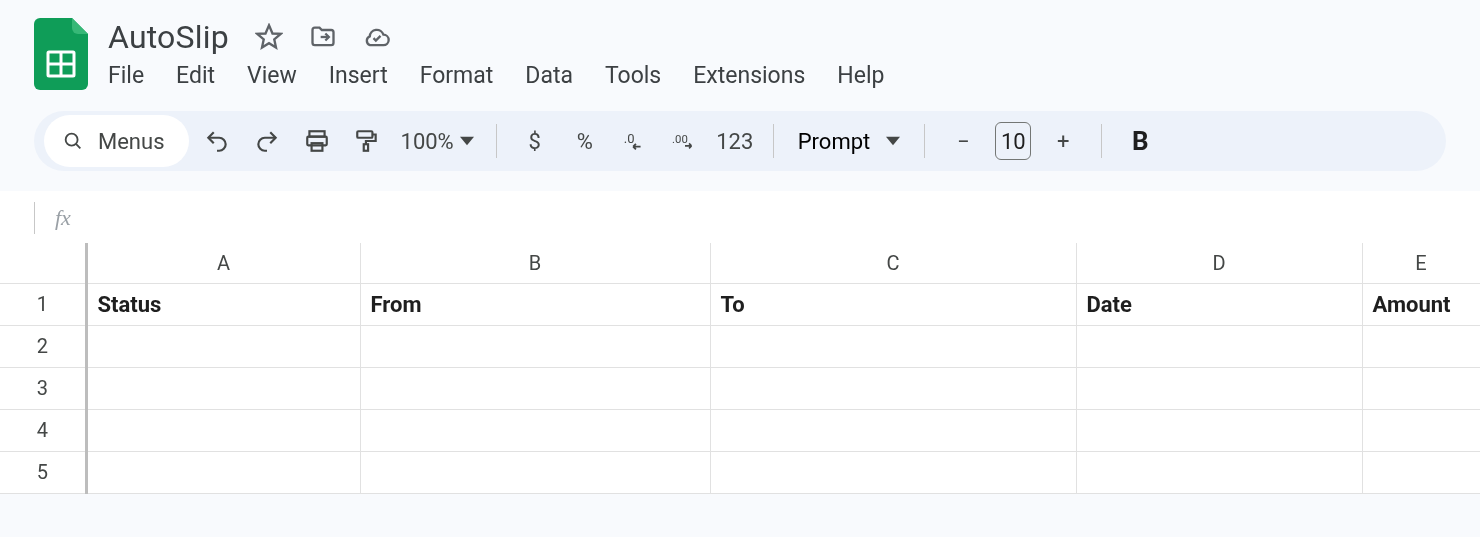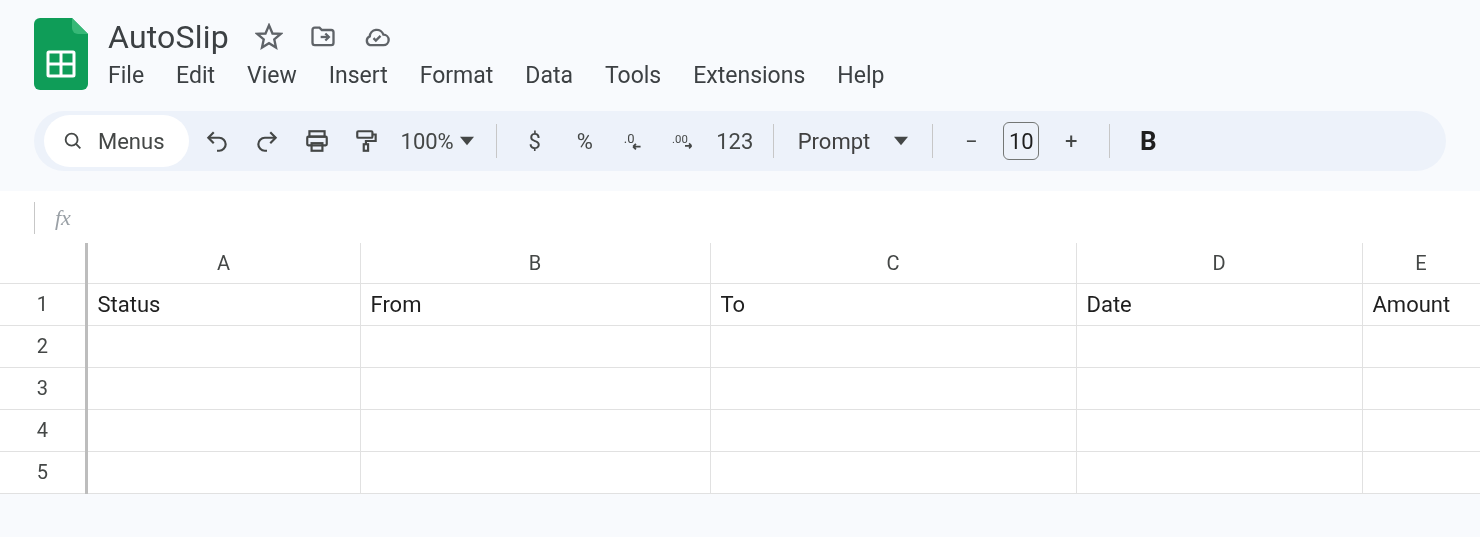--- a/index.html
+++ b/index.html
@@ -78,21 +78,21 @@
     color: #444746;
     border-radius: 6px;
     cursor: pointer;
     font-size: 22px;
     background: transparent;
   }
   .tool-btn svg { width: 26px; height: 26px; }
   .zoom-group { display: flex; align-items: center; gap: 6px; color:#444746; font-size:22px; padding: 0 6px; cursor:pointer;}
   .sep { width: 1px; height: 34px; background: #c7c7c7; margin: 0 10px; }
   .num-fmt { font-size: 22px; color:#444746; padding:0 8px; cursor:pointer;}
-  .font-group { display:flex; align-items:center; gap:24px; color:#404040; font-size:22px; padding: 0 8px; cursor:pointer;}
+  .font-group { display:flex; align-items:center; gap:16px; color:#000000; font-size:22px; padding: 0 8px; cursor:pointer;}
   .fontsize-group { display:flex; align-items:center; gap: 10px; }
   .fontsize-box {
     border: 1px solid #747775; border-radius: 6px;
     width: 36px; height: 38px;
     display:flex; align-items:center; justify-content:center;
     font-size: 22px; color:#1f1f1f;
     background: transparent;
   }
   .bold-btn { font-weight: 700; font-size: 26px; color:#1f1f1f; width:44px; text-align:center; cursor:pointer;}
 
@@ -150,21 +150,21 @@
   .row-header.first { border-right: 3px solid #bdbdbd !important; }
   .data-cell {
     height: 42px;
     font-size: 22px;
     color: #1f1f1f;
     padding: 0 10px;
     text-align: left;
     background: #ffffff;
     cursor: cell;
   }
-  .hdr-row td.data-cell { font-weight: 400; }
+  .hdr-row td.data-cell { font-weight: 700; }
   
   .cA { width: 274px; }
   .cB { width: 350px; }
   .cC { width: 366px; }
   .cD { width: 286px; }
   .cE { width: 118px; }
 </style>
 </head>
 <body>
 

